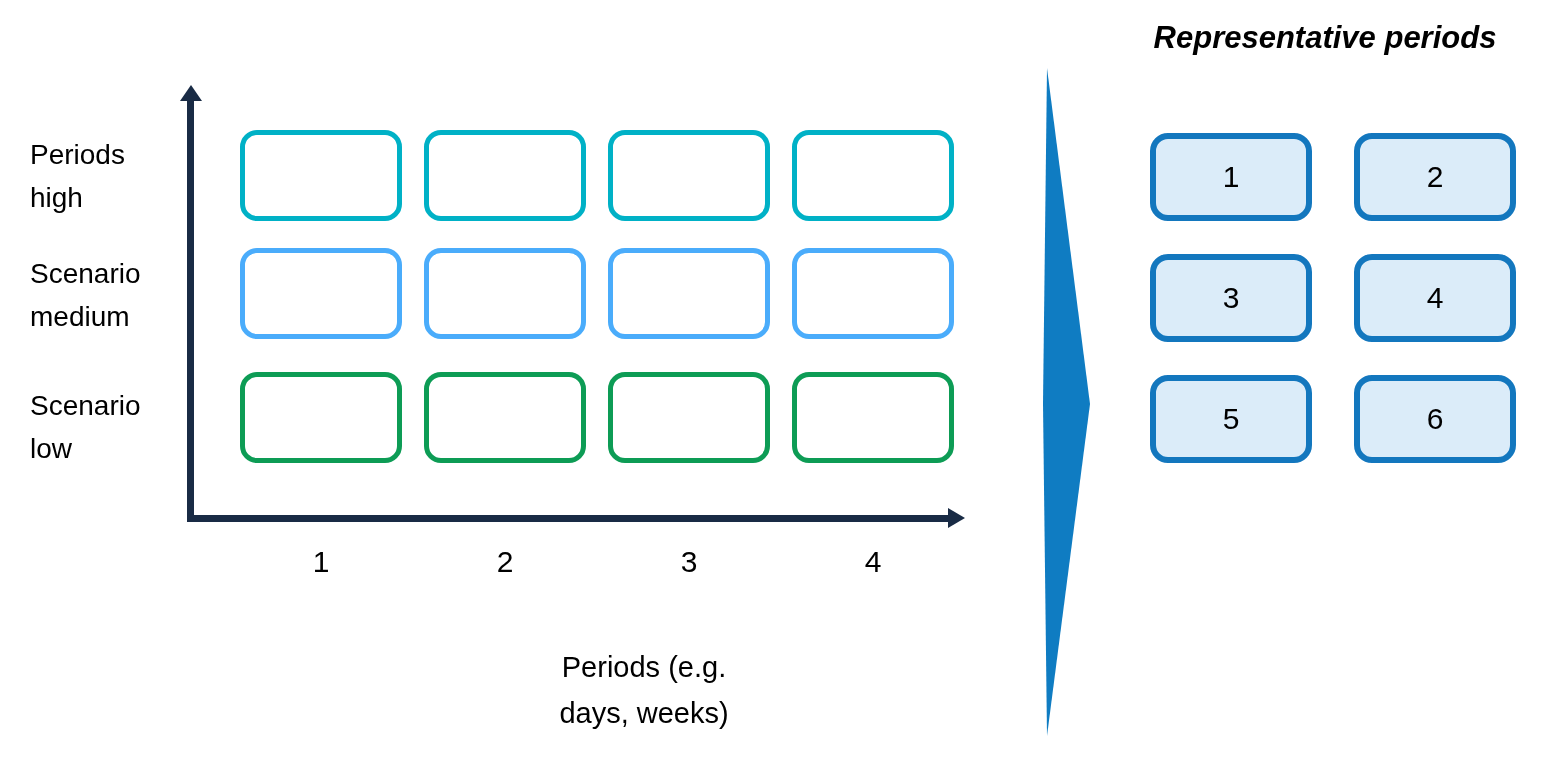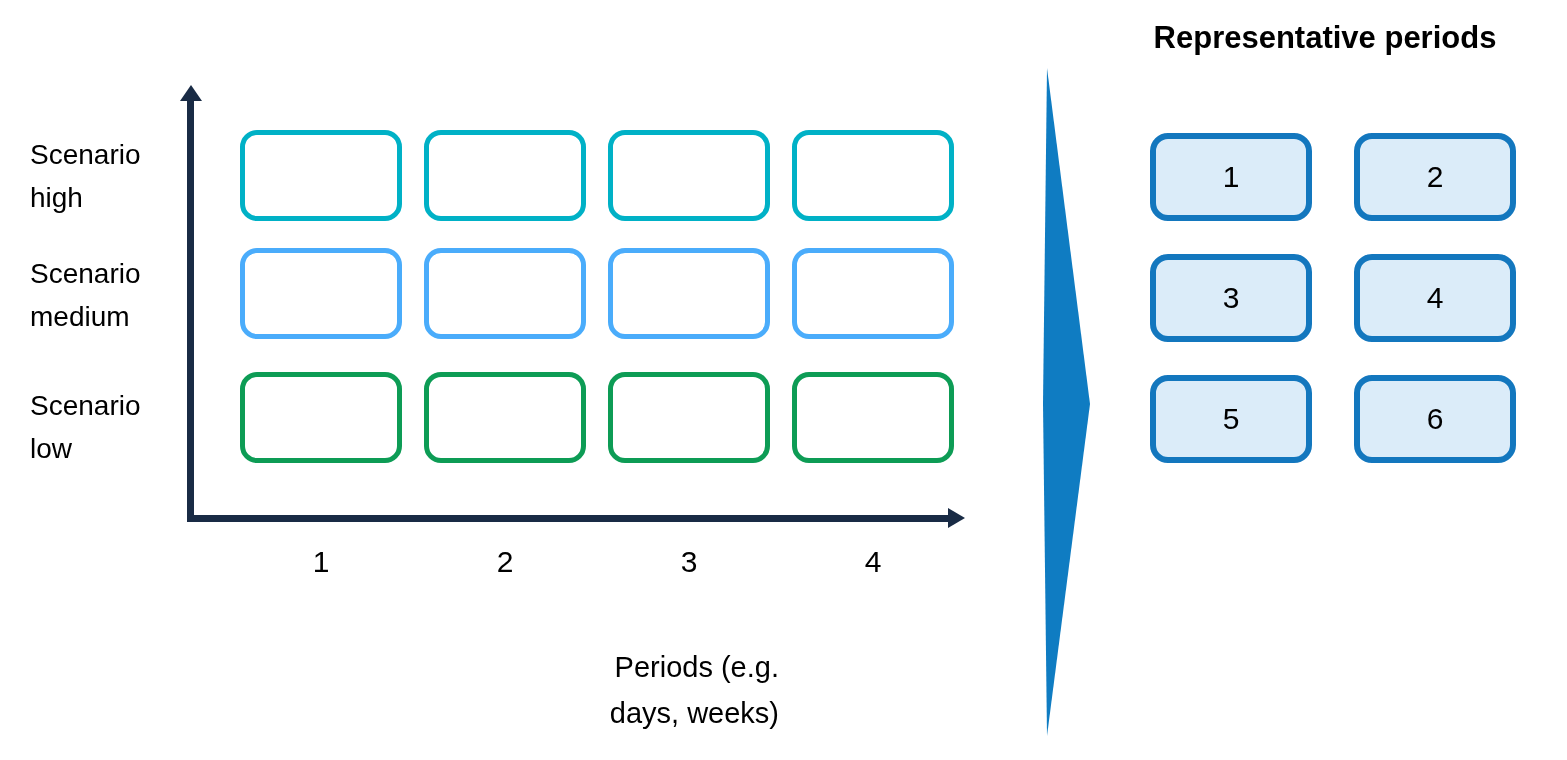--- a/index.html
+++ b/index.html
@@ -96,26 +96,26 @@
   }
   .tick {
     display: inline-block;
     width: 162px;
     text-align: center;
     font-size: 30px;
     color: #000;
   }
   .x-axis-title {
     position: absolute;
-    left: 557px;
+    left: 533px;
     top: 644px;
     width: 222px;
     font-size: 29px;
     line-height: 46px;
-    text-align: right;
+    text-align: center;
     color: #000;
   }
 
   
   .transform-arrow {
     position: absolute;
     left: 1035px;
     top: 62px;
     width: 58px;
     height: 680px;
@@ -126,20 +126,21 @@
   .panel-title {
     position: absolute;
     left: 1090px;
     top: 20px;
     width: 470px;
     margin: 0;
     text-align: center;
     font-size: 31px;
     font-weight: bold;
     color: #000;
+    font-style: italic;
   }
   .rep-grid {
     position: absolute;
     left: 1150px;
     top: 133px;
     display: grid;
     grid-template-columns: 162px 162px;
     column-gap: 42px;
     grid-template-rows: 88px 88px 88px;
     row-gap: 33px;
@@ -159,21 +160,21 @@
     color: #000;
   }
 </style>
 </head>
 <body>
 
 <div class="canvas">
 
   <section>
 
-    <div class="scenario-label label-high">Scenario high</div>
+    <div class="scenario-label label-high">Periods high</div>
     <div class="scenario-label label-medium">Scenario medium</div>
     <div class="scenario-label label-low">Scenario low</div>
 
     <div class="y-axis-line"></div>
     <div class="y-axis-arrowhead"></div>
     <div class="x-axis-line"></div>
     <div class="x-axis-arrowhead"></div>
 
     <div class="box-row row-high">
       <div class="sbox box-high"></div>

